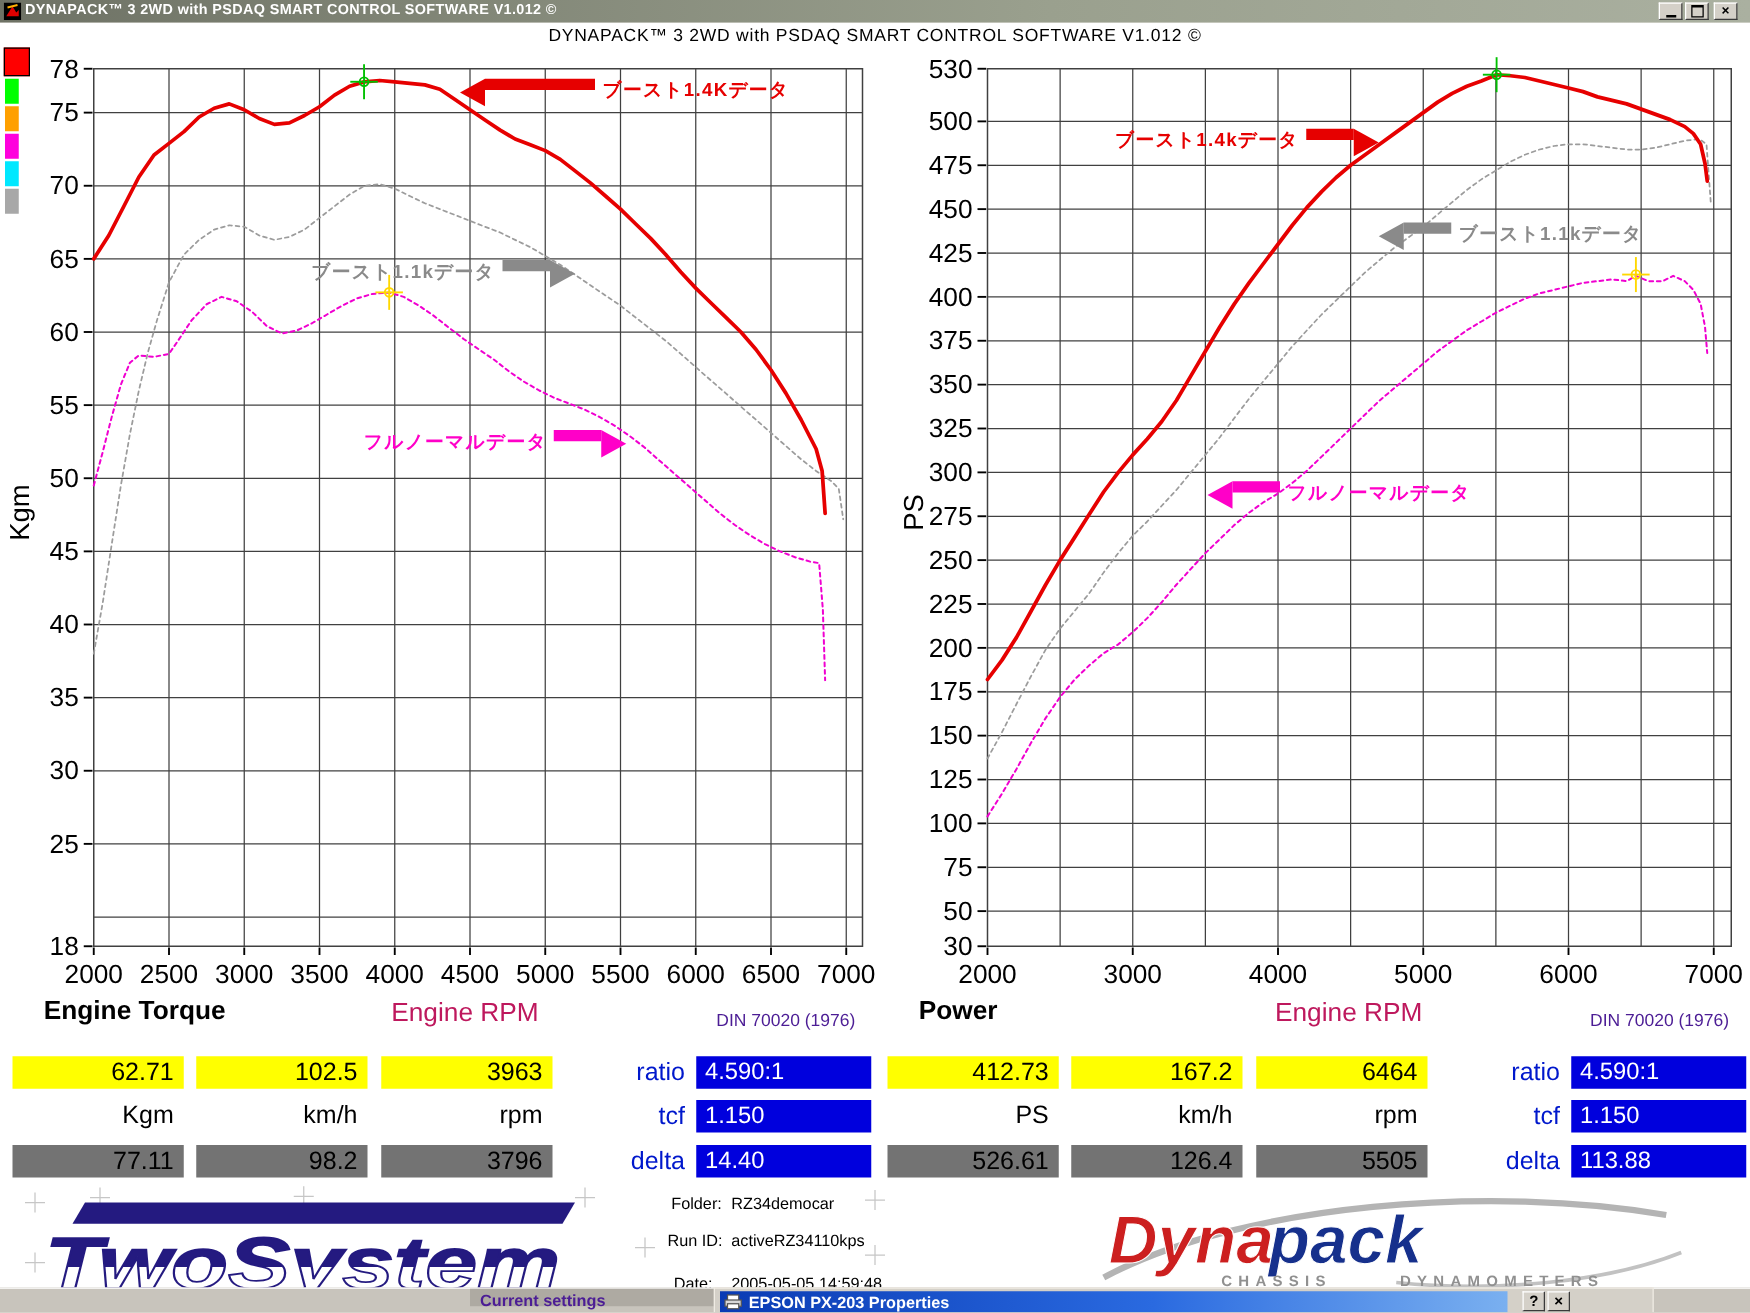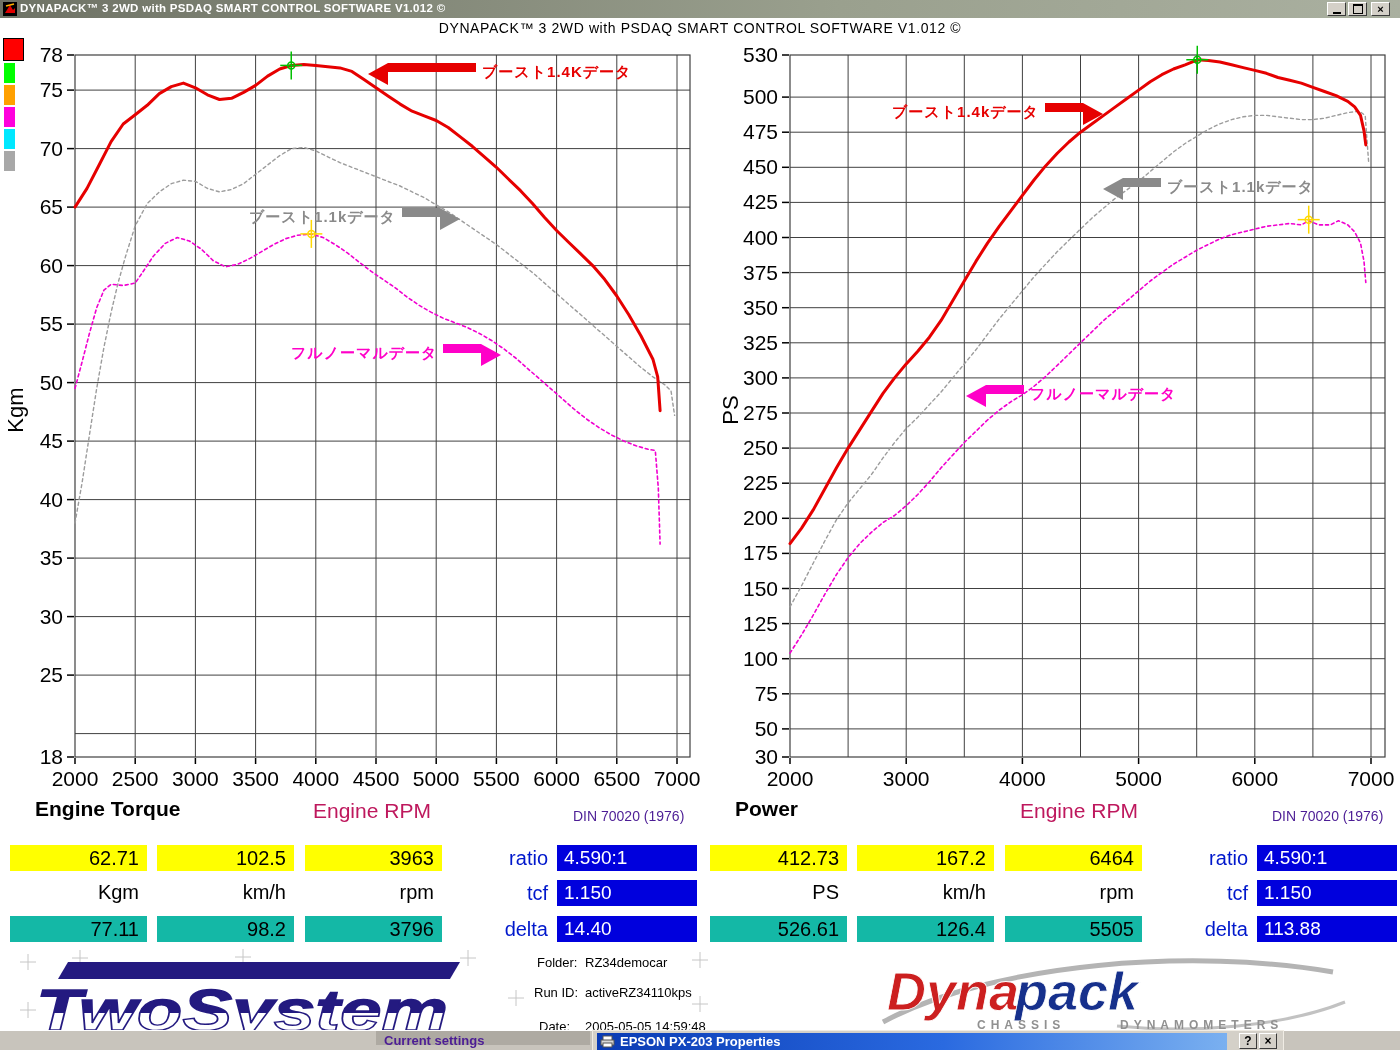--- a/index.html
+++ b/index.html
@@ -23,30 +23,30 @@
   .ah-l{width:0;height:0;border-top:11px solid transparent;border-bottom:11px solid transparent;border-right:20px solid;}
   .ah-r{width:0;height:0;border-top:11px solid transparent;border-bottom:11px solid transparent;border-left:20px solid;}
   .at{margin:0 6px;}
   #infobox{position:absolute;left:1155px;top:668px;width:228px;height:74px;background:#3a16f0;border-radius:13px;box-shadow:4px 5px 4px #9a9a9a;color:#fff;font-weight:bold;font-size:15.5px;letter-spacing:2px;display:flex;flex-direction:column;align-items:center;justify-content:center;line-height:1.7;z-index:5;}
   
   .h-title{position:absolute;font-size:21px;font-weight:bold;color:#000;z-index:2;}
   .h-rpm{position:absolute;font-size:21px;color:#be185d;z-index:2;}
   .h-din{position:absolute;font-size:14px;color:#4c1d95;z-index:2;}
   .vbox{position:absolute;width:137px;height:26px;font-size:20px;line-height:26px;text-align:right;padding-right:8px;box-sizing:border-box;color:#000;z-index:2;}
   .ylw{background:#ffff00;}
-  .grn{background:#14b8a6;}
+  .grn{background:#737373;}
   .unitlbl{position:absolute;width:137px;height:26px;font-size:20px;line-height:26px;text-align:right;padding-right:8px;box-sizing:border-box;color:#000;z-index:2;}
   .bluelbl{position:absolute;width:80px;height:26px;font-size:20px;line-height:26px;text-align:right;color:#0018cc;z-index:2;}
   .bluebox{position:absolute;width:140px;height:26px;background:#0000dd;color:#fff;font-size:19px;line-height:26px;padding-left:7px;box-sizing:border-box;z-index:2;}
   
   .ftxt{position:absolute;font-size:13px;color:#000;white-space:nowrap;z-index:2;}
   
   #taskbar{position:absolute;left:0;top:1030px;width:1400px;height:20px;background:#c8c4bc;border-top:1px solid #fff;z-index:10;}
   #cursettings{position:absolute;left:376px;top:1031px;width:214px;height:14px;background:#aeaaa2;color:#4c1d95;font-weight:bold;font-size:13px;line-height:19px;padding-left:8px;box-sizing:border-box;z-index:11;}
-  #epsonwin{position:absolute;left:592px;top:1030px;width:692px;height:20px;background:#d4d0c8;border:1px solid #f0ece4;border-bottom:none;box-sizing:border-box;z-index:11;}
+  #epsonwin{position:absolute;left:571px;top:1030px;width:752px;height:20px;background:#d4d0c8;border:1px solid #f0ece4;border-bottom:none;box-sizing:border-box;z-index:11;}
   #epsonbar{position:absolute;left:4px;top:2px;width:630px;height:17px;background:linear-gradient(90deg,#0a3bb4,#2a6ae0 55%,#7ab0f0);color:#fff;font-weight:bold;font-size:13px;line-height:17px;display:flex;align-items:center;gap:5px;padding-left:3px;box-sizing:border-box;}
   .ebtn{position:absolute;top:2px;width:18px;height:16px;background:#d4d0c8;border:1px solid;border-color:#fff #3a3a3a #3a3a3a #fff;box-sizing:border-box;text-align:center;font:bold 12px "Liberation Sans",sans-serif;line-height:14px;color:#000;}
 </style>
 </head>
 <body>
 
 <div id="screen">
   <div id="main-white"></div>
 
   <div id="titlebar">

